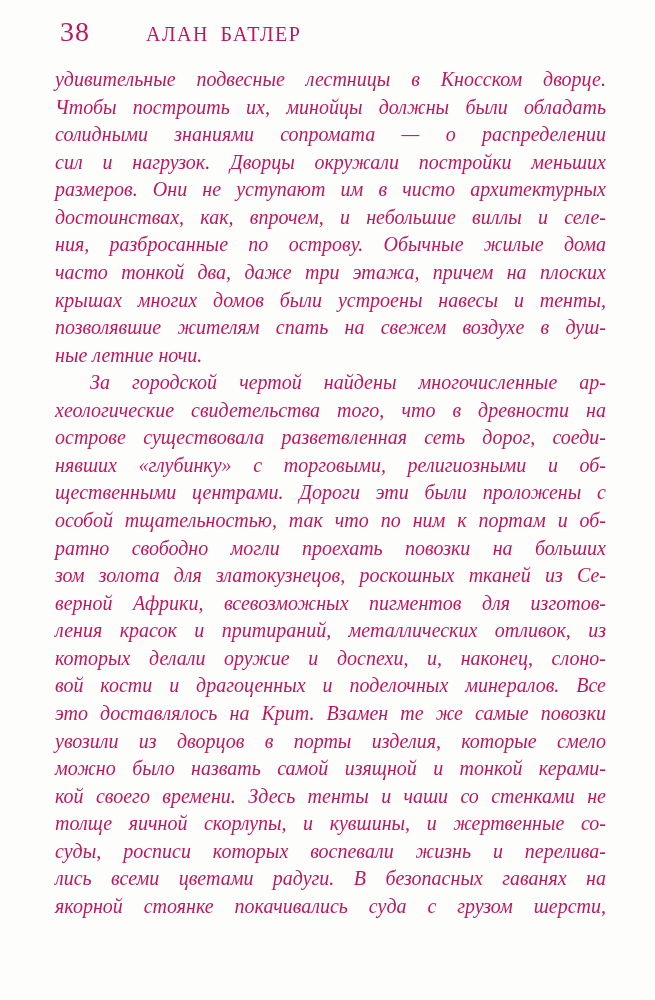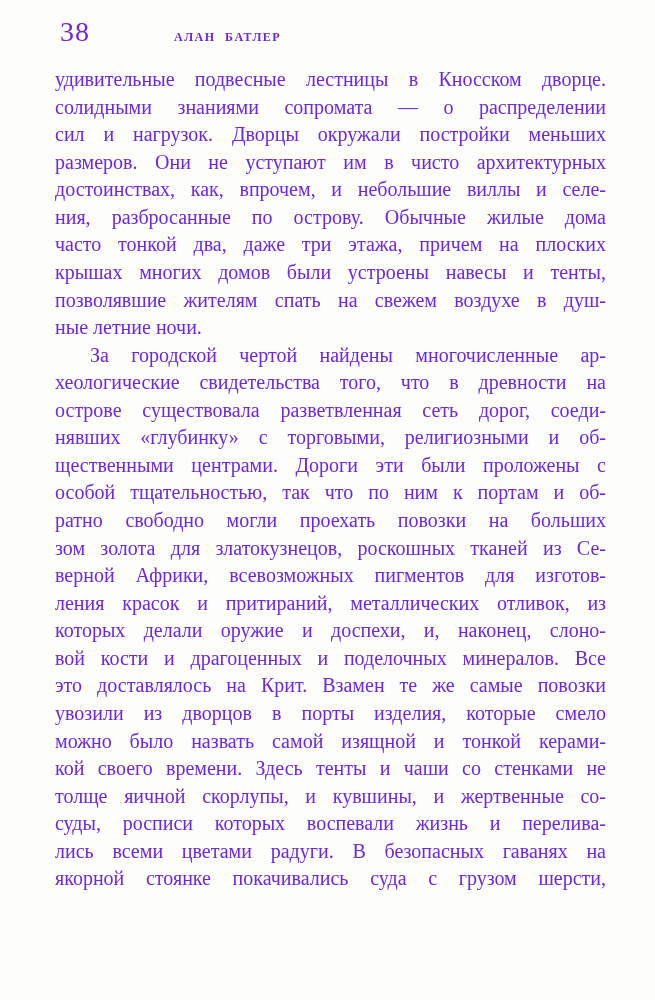--- a/index.html
+++ b/index.html
@@ -5,51 +5,52 @@
   html, body {
     margin: 0;
     padding: 0;
     background: #ffffff;
   }
   .page {
     position: relative;
     width: 655px;
     height: 1000px;
     background: #fdfdfc;
-    color: #6d28d9;
+    color: #be185d;
     font-family: "Liberation Serif", "DejaVu Serif", serif;
     overflow: hidden;
   }
   .running-header {
     position: absolute;
     top: 16px;
     left: 60px;
     display: flex;
     align-items: baseline;
   }
   .page-number {
     font-size: 28px;
     font-weight: 400;
     letter-spacing: 1px;
   }
   .running-title {
-    font-size: 12px;
-    font-weight: 700;
+    font-size: 20px;
+    font-weight: 400;
     letter-spacing: 1.5px;
-    margin-left: 84px;
+    margin-left: 56px;
     word-spacing: 5px;
   }
   .text-block {
     position: absolute;
     top: 66px;
     left: 55px;
     width: 551px;
   }
   .paragraph {
     margin: 0;
+    font-style: italic;
   }
   .line {
     font-size: 20px;
     line-height: 27.56px;
     text-align: justify;
     text-align-last: justify;
     white-space: normal;
   }
   .line.last {
     text-align-last: left;
@@ -62,20 +63,21 @@
 <body>
 
 <div class="page">
   <div class="running-header">
     <span class="page-number">38</span>
     <span class="running-title">АЛАН БАТЛЕР</span>
   </div>
   <div class="text-block">
       <div class="paragraph">
         <div class="line">удивительные подвесные лестницы в Кносском дворце.</div>
+        <div class="line">Чтобы построить их, минойцы должны были обладать</div>
         <div class="line">солидными знаниями сопромата — о распределении</div>
         <div class="line">сил и нагрузок. Дворцы окружали постройки меньших</div>
         <div class="line">размеров. Они не уступают им в чисто архитектурных</div>
         <div class="line">достоинствах, как, впрочем, и небольшие виллы и селе-</div>
         <div class="line">ния, разбросанные по острову. Обычные жилые дома</div>
         <div class="line">часто тонкой два, даже три этажа, причем на плоских</div>
         <div class="line">крышах многих домов были устроены навесы и тенты,</div>
         <div class="line">позволявшие жителям спать на свежем воздухе в душ-</div>
         <div class="line last">ные летние ночи.</div>
       </div>

